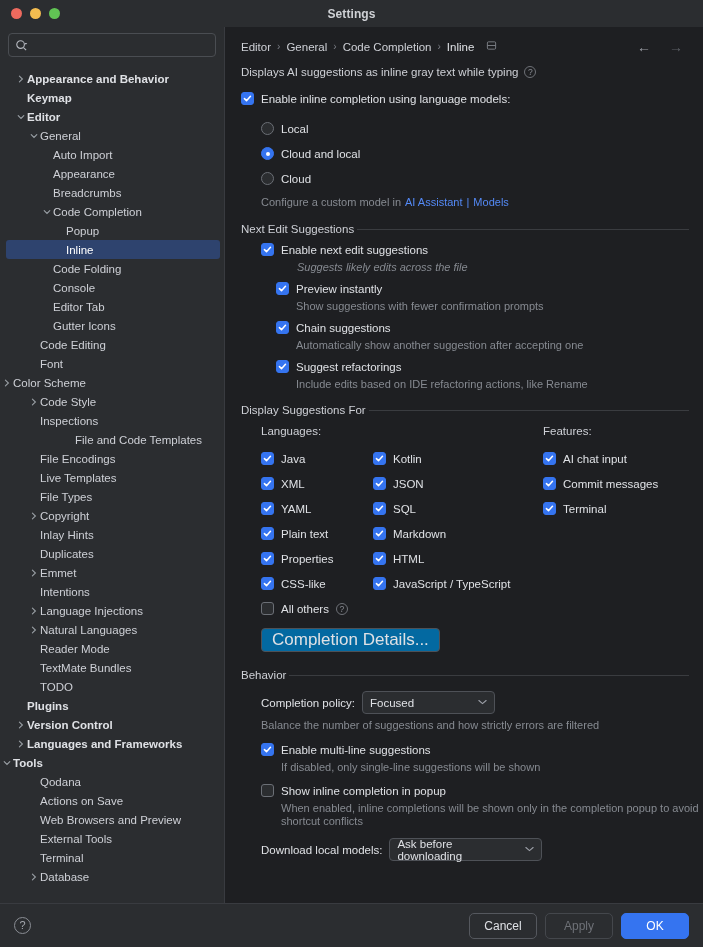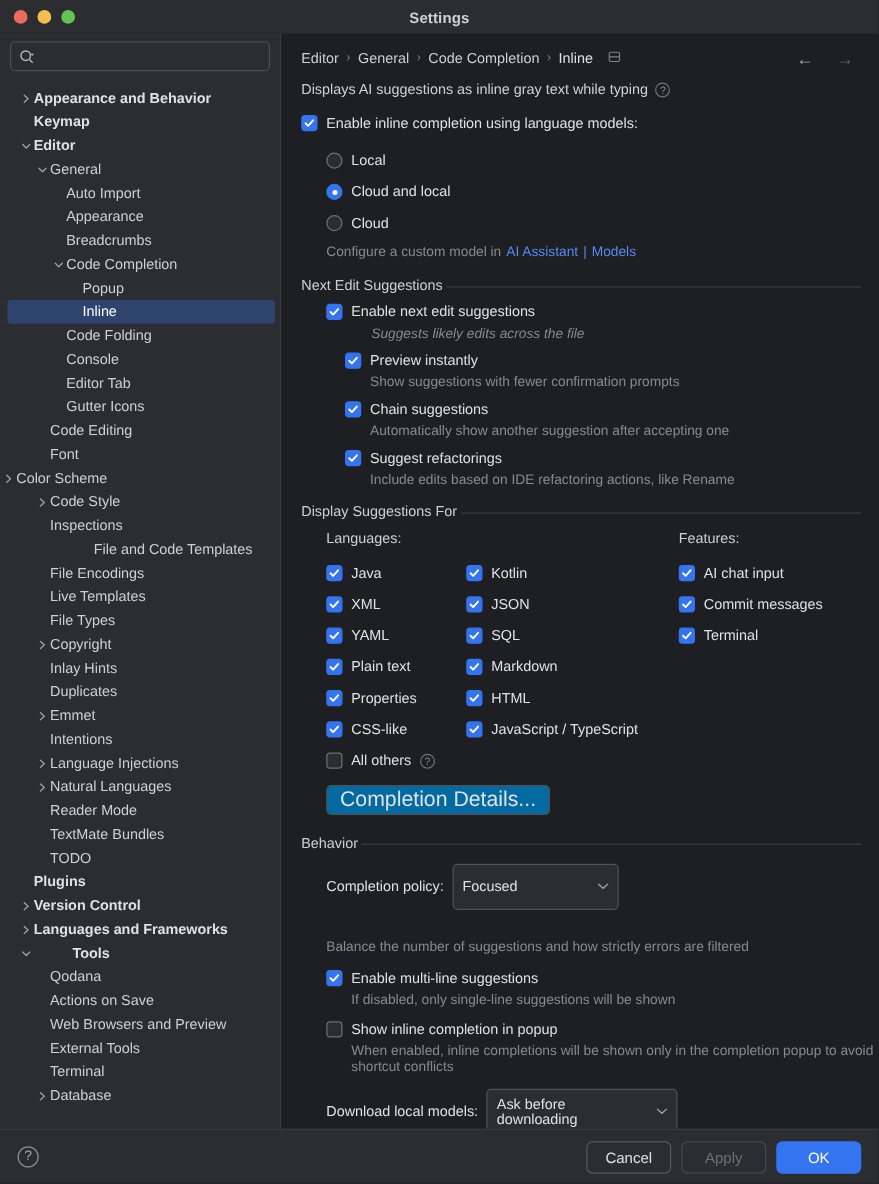--- a/index.html
+++ b/index.html
@@ -128,21 +128,21 @@
 
   .btn {
     height: 24px; border: 1px solid #4e5157; border-radius: 4px;
     background: #0369a1; color: #dfe1e5;
     font-size: 17px; padding: 0 10px;
     font-family: "Liberation Sans", sans-serif;
     display: inline-flex; align-items: center;
   }
 
   .combo {
-    height: 37px; border: 1px solid #4e5157; border-radius: 4px;
+    height: 23px; border: 1px solid #4e5157; border-radius: 4px;
     background: #2b2d30; color: #dfe1e5; font-size: 11.5px;
     display: inline-flex; align-items: center;
     padding: 0 7px; gap: 10px; justify-content: space-between;
   }
   .chev { color: #9da0a8; font-size: 9px; line-height: 1; }
 
   .cols { display: flex; margin-top: 9px; }
   .col-langs { width: 112px; }
   .col-langs2 { width: 170px; }
   .col-feats { flex: 1; }
@@ -385,21 +385,21 @@
           <span>Version Control</span>
         </div>
         <div class="tree-item bold" style="padding-left: 14px;">
           <span class="tw">
             <svg width="8" height="8" viewBox="0 0 8 8">
               <path d="M2.4 1.2 L5.4 4 L2.4 6.8" fill="none" stroke="#9aa0a6" stroke-width="1.1" stroke-linecap="round"></path>
             </svg>
           </span>
           <span>Languages and Frameworks</span>
         </div>
-        <div class="tree-item bold" style="padding-left: 14px; gap: 31px;">
+        <div class="tree-item bold" style="">
           <span class="tw">
             <svg width="8" height="8" viewBox="0 0 8 8">
               <path d="M1.2 2.6 L4 5.4 L6.8 2.6" fill="none" stroke="#9aa0a6" stroke-width="1.1" stroke-linecap="round"></path>
             </svg>
           </span>
           <span>Tools</span>
         </div>
         <div class="tree-item" style="padding-left: 27px;">
           <span class="tw"></span>
           <span>Qodana</span>
@@ -701,21 +701,21 @@
         <span class="lbl">Completion policy:</span>
         <span class="combo" style="width:133px">
           <span>Focused</span>
           <span class="chev">
             <svg width="9" height="6" viewBox="0 0 10 6">
                 <path d="M1 1.3 L5 4.8 L9 1.3" fill="none" stroke="#9da0a8" stroke-width="1.2" stroke-linecap="round"></path>
               </svg>
           </span>
         </span>
       </div>
-      <div class="sublbl" style="margin-top:24px">Balance the number of suggestions and how strictly errors are filtered</div>
+      <div class="sublbl" style="margin-top:5px">Balance the number of suggestions and how strictly errors are filtered</div>
 
       <div class="row" style="margin-top:12px">
         <span class="cb on">
           <svg width="9" height="9" viewBox="0 0 10 10">
               <path d="M1.6 5.1 L3.9 7.4 L8.3 2.5" fill="none" stroke="#fff" stroke-width="1.7" stroke-linecap="round" stroke-linejoin="round"></path>
             </svg>
         </span>
         <span class="lbl">Enable multi-line suggestions</span>
       </div>
       <div class="sublbl" style="margin-left:20px; margin-top:5px">If disabled, only single-line suggestions will be shown</div>

